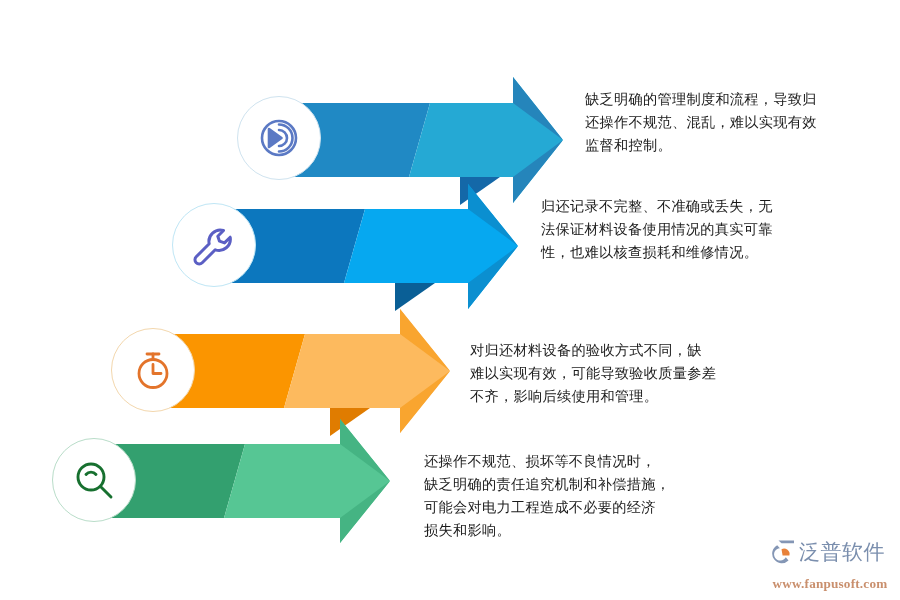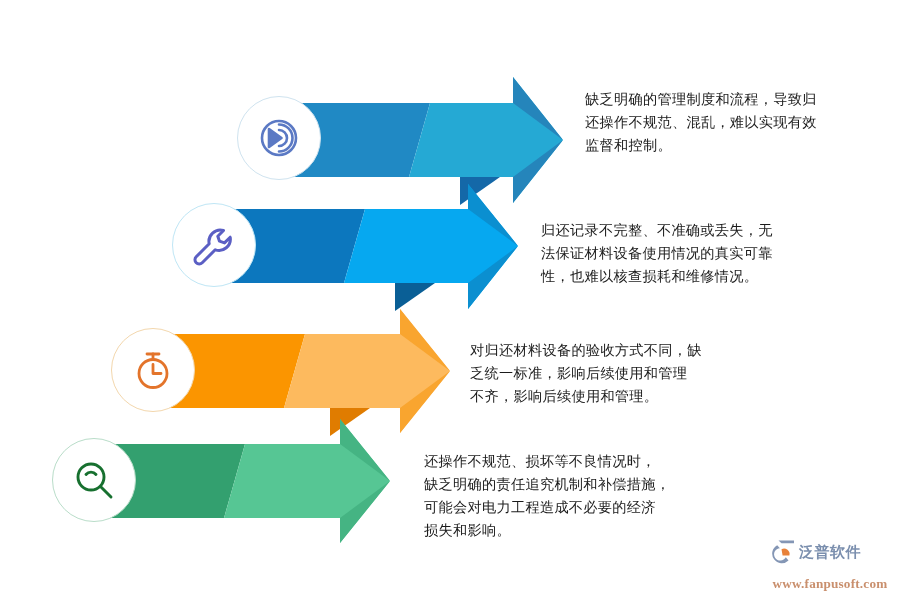--- a/index.html
+++ b/index.html
@@ -39,21 +39,21 @@
   .desc {
     position: absolute;
     color: #1b1b1b;
     font-size: 14.2px;
     line-height: 1.62;
     letter-spacing: 0.3px;
     white-space: pre-line;
     text-align: left;
   }
   .desc-1 { left: 585px; top: 88px;  width: 300px; }
-  .desc-2 { left: 541px; top: 219px; width: 300px; }
+  .desc-2 { left: 541px; top: 195px; width: 300px; }
   .desc-3 { left: 470px; top: 339px; width: 300px; }
   .desc-4 { left: 424px; top: 450px; width: 300px; }
 
   .icon-badge {
     position: absolute;
     border-radius: 50%;
     background: #ffffff;
     box-sizing: border-box;
     display: flex;
     align-items: center;
@@ -80,22 +80,22 @@
     height: 30px;
   }
   .logo-mark {
     width: 26px;
     height: 26px;
     margin-right: 3px;
     flex: 0 0 auto;
   }
   .logo-text {
     font-family: "DejaVu Sans", "Liberation Sans", sans-serif;
-    font-size: 15px;
-    font-weight: bold;
+    font-size: 21px;
+    font-weight: normal;
     color: #7b8fae;
     letter-spacing: 0.5px;
     line-height: 26px;
   }
   .logo-url {
     font-family: "Liberation Serif", "DejaVu Serif", serif;
     font-size: 13.2px;
     font-weight: bold;
     color: #c98f6d;
     letter-spacing: 0.2px;
@@ -193,21 +193,21 @@
       </span>
     </div>
 
     <div class="desc desc-1">缺乏明确的管理制度和流程，导致归
 还操作不规范、混乱，难以实现有效
 监督和控制。</div>
     <div class="desc desc-2">归还记录不完整、不准确或丢失，无
 法保证材料设备使用情况的真实可靠
 性，也难以核查损耗和维修情况。</div>
     <div class="desc desc-3">对归还材料设备的验收方式不同，缺
-乏统一标准，影响后续使用和管理
+难以实现有效，可能导致验收质量参差
 不齐，影响后续使用和管理。</div>
     <div class="desc desc-4">还操作不规范、损坏等不良情况时，
 缺乏明确的责任追究机制和补偿措施，
 可能会对电力工程造成不必要的经济
 损失和影响。</div>
 
   </div>
 
   <div id="brand-logo">
     <div class="logo-row">

